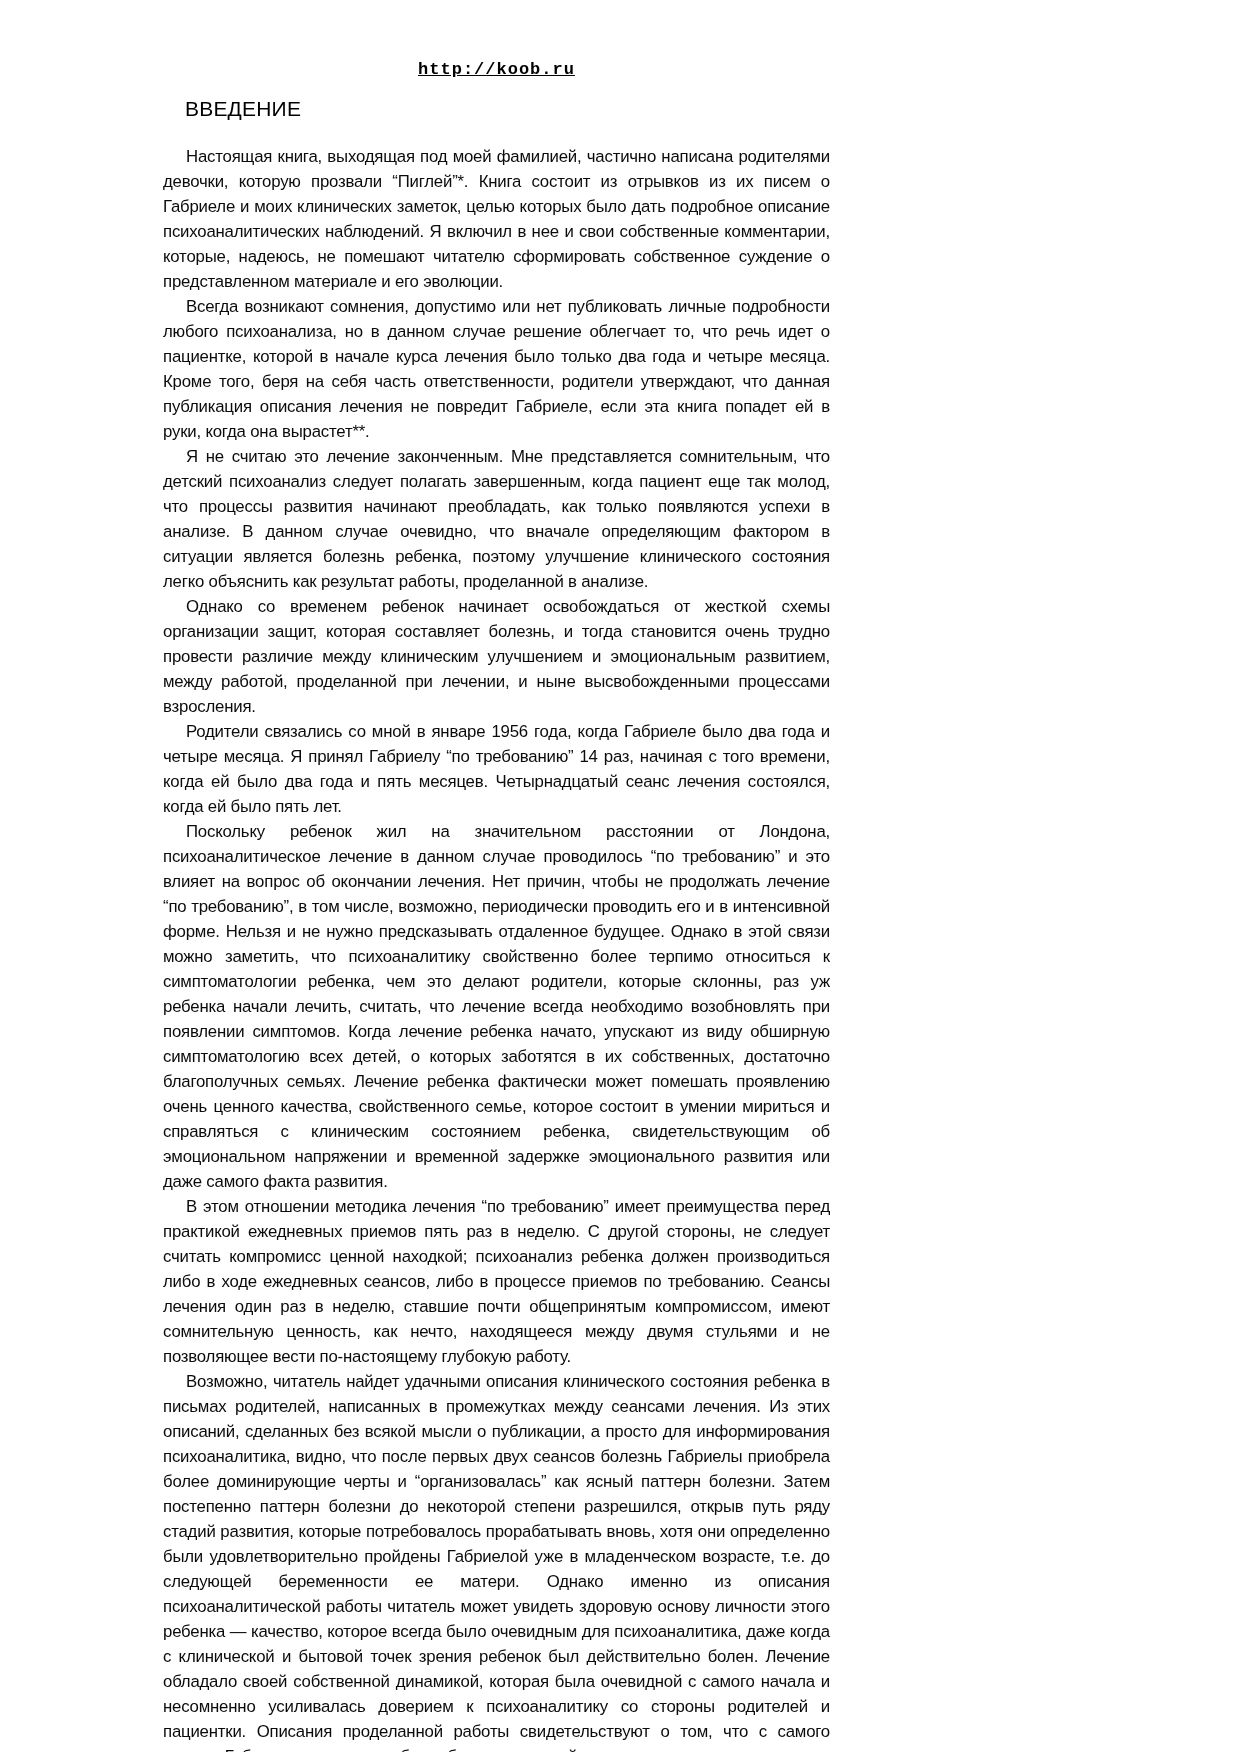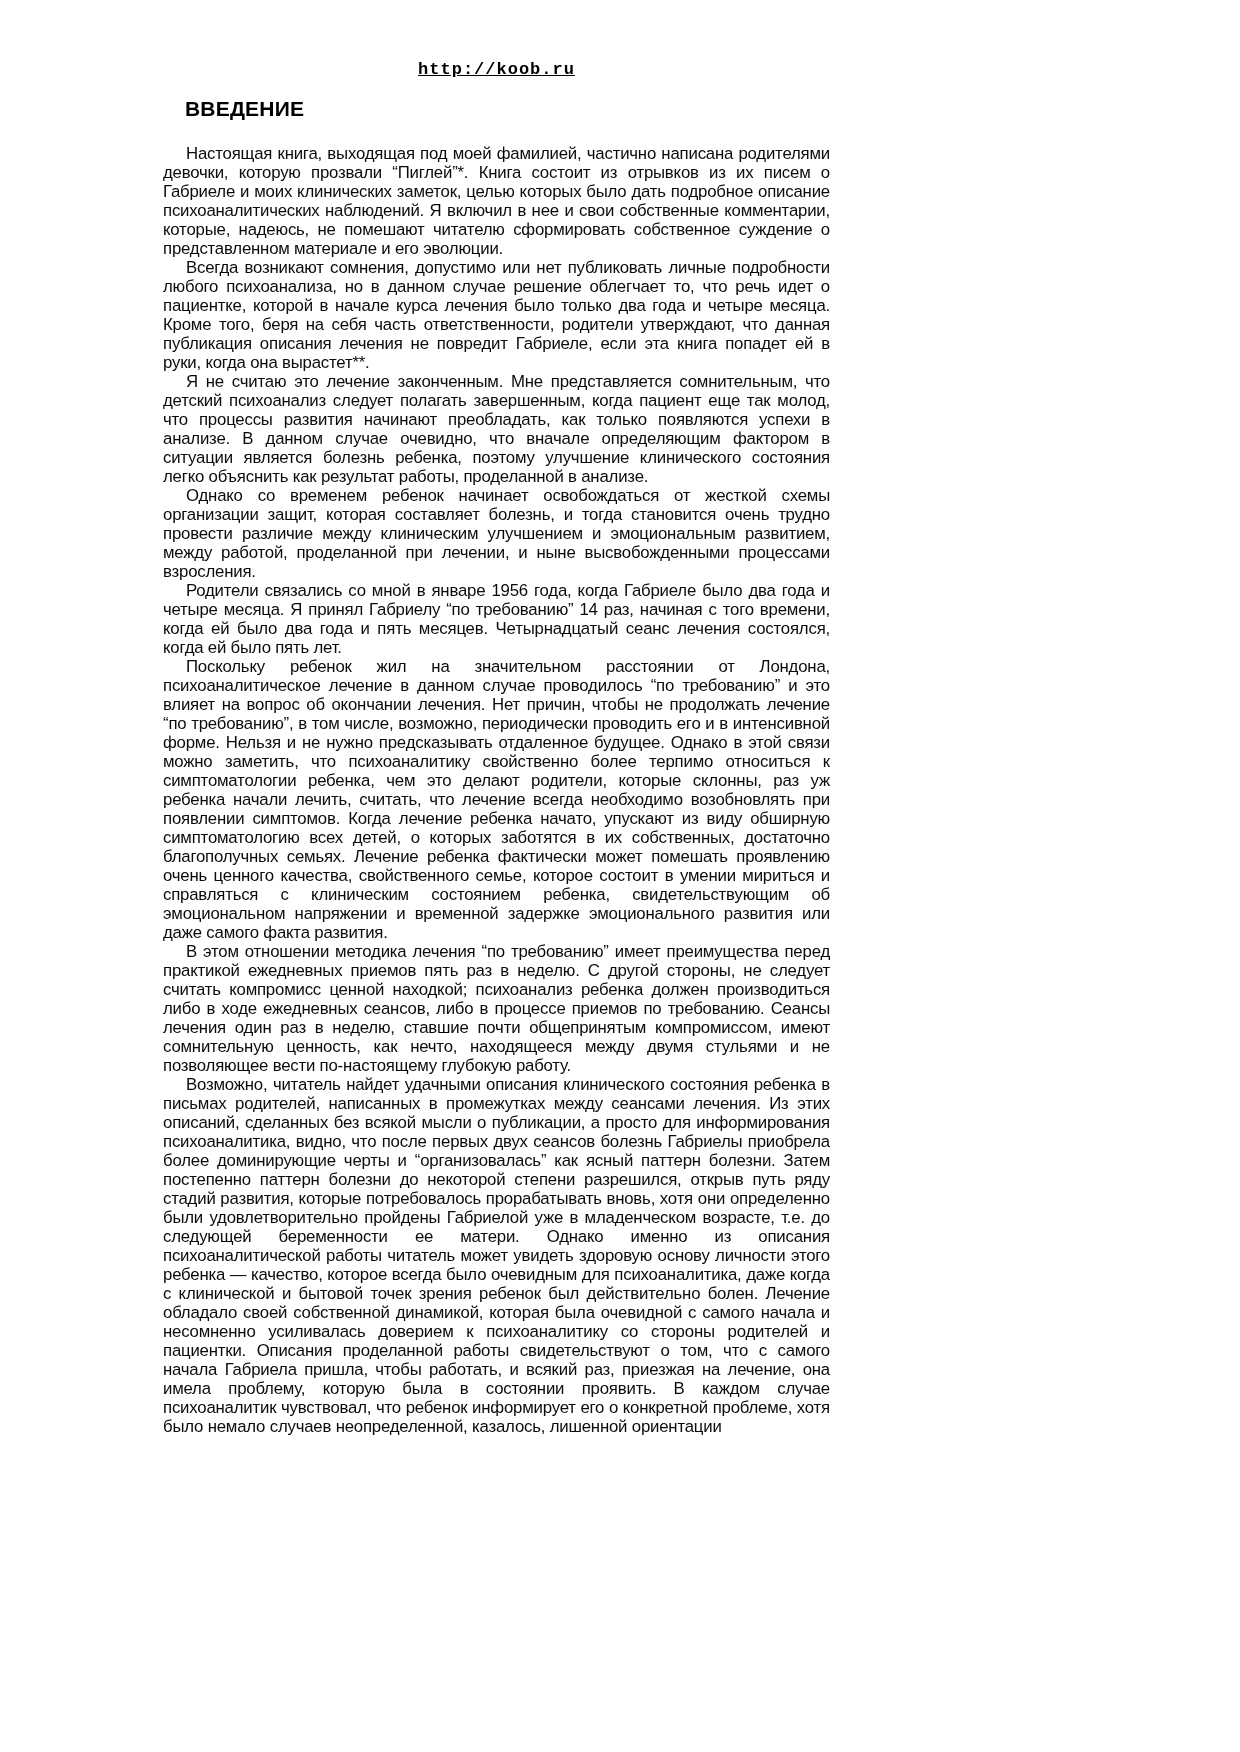--- a/index.html
+++ b/index.html
@@ -25,30 +25,30 @@
     font-family: "Liberation Mono", monospace;
     font-weight: bold;
     font-size: 17px;
     letter-spacing: 1px;
     color: #000000;
     text-decoration: underline;
     cursor: pointer;
   }
   .page-title {
     font-family: "Liberation Sans", sans-serif;
-    font-weight: bold;
+    font-weight: normal;
     font-size: 21px;
     letter-spacing: 0.2px;
     margin: 0 0 23px 22px;
     color: #000000;
   }
   .body-text p {
     margin: 0;
     font-size: 16.8px;
-    line-height: 19px;
+    line-height: 25px;
     letter-spacing: -0.2px;
     text-align: justify;
     text-indent: 23px;
     color: #0b0b0b;
   }
 </style>
 </head>
 <body>
 
 <div class="page">

